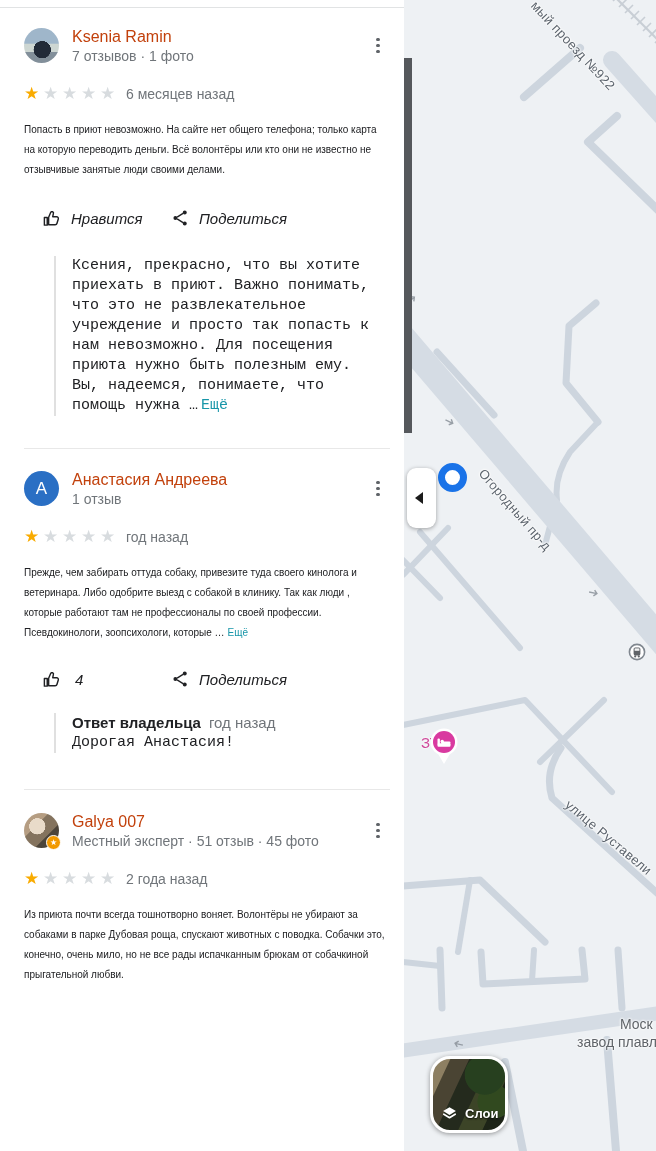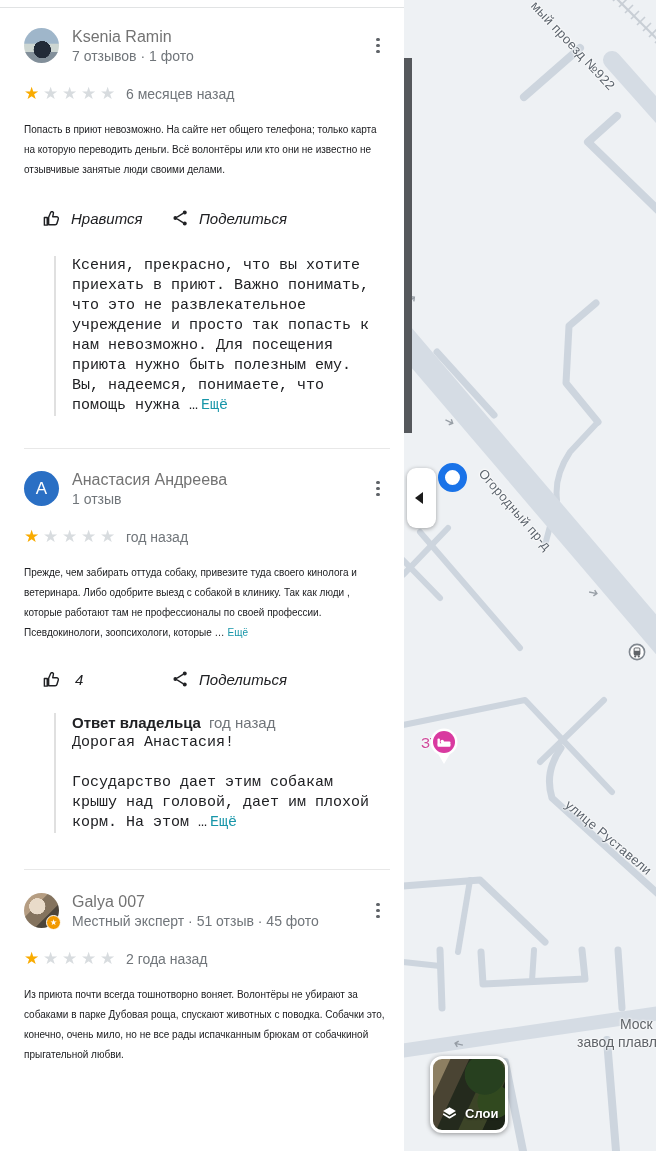--- a/index.html
+++ b/index.html
@@ -28,21 +28,21 @@
 
   .blue-marker{position:absolute;left:438px;top:463px;width:29px;height:29px;border-radius:50%;
     background:#fff;border:7px solid #1a73e8;box-sizing:border-box;z-index:5;}
 
   .hotel-pin{position:absolute;left:428px;top:728px;z-index:4;}
 
   .bus-icon{position:absolute;left:628px;top:643px;z-index:4;}
 
   
   .layers-btn{position:absolute;left:430px;top:1056px;width:78px;height:77px;box-sizing:border-box;
-    border:3px solid #fff;border-radius:12px;box-shadow:0 1px 5px rgba(0,0,0,.4);cursor:pointer;
+    border:3px solid #fff;border-radius:20px;box-shadow:0 1px 5px rgba(0,0,0,.4);cursor:pointer;
     background:
       radial-gradient(circle at 72% 22%, #27401f 0 26%, rgba(0,0,0,0) 27%),
       radial-gradient(circle at 85% 60%, #31491f 0 22%, rgba(0,0,0,0) 23%),
       linear-gradient(115deg, #8d7f62 0 16%, #4a4433 17% 34%, #242a1d 35% 55%, #3c4427 56% 78%, #1d2417 79%),
       #2b3020;z-index:6;overflow:hidden;}
   .layers-btn .lrow{position:absolute;left:8px;bottom:8px;display:flex;align-items:center;}
   .layers-btn .ltxt{color:#fff;font-size:13px;font-weight:bold;margin-left:7px;
     text-shadow:0 1px 2px rgba(0,0,0,.9);}
 
   
@@ -57,21 +57,21 @@
       linear-gradient(180deg,#9fb6ca 0 44%,#cdd6d2 45% 68%,#828f9a 69%);}
   .avatar.letter{background:#2a6fc4;color:#fff;display:flex;align-items:center;
       justify-content:center;font-size:17px;}
   .avatar.galya{background:
       radial-gradient(circle at 38% 38%, #e9dbc9 0 26%, rgba(0,0,0,0) 27%),
       linear-gradient(135deg,#b59d82 0 35%,#84735e 36% 65%,#4c443a 66%);}
   .lg-badge{position:absolute;right:-2px;bottom:-2px;width:13px;height:13px;border-radius:50%;
       background:#f29900;border:1.5px solid #fff;display:flex;align-items:center;
       justify-content:center;color:#fff;font-size:8px;line-height:8px;}
   .r-names{flex:1;min-width:0;}
-  .r-name{font-size:16px;color:#737373;line-height:21px;}
+  .r-name{font-size:16px;color:#c2410c;line-height:21px;}
   .r-meta{font-size:14px;color:#70757a;line-height:18px;}
   .kebab{width:24px;height:24px;margin-left:6px;display:flex;flex-direction:column;
       align-items:center;justify-content:center;gap:2.5px;cursor:pointer;flex:none;}
   .kebab i{width:3.5px;height:3.5px;border-radius:50%;background:#5f6368;}
   .stars-row{display:flex;align-items:center;margin-top:20px;height:17px;}
   .star{font-size:17px;line-height:17px;width:19px;color:#d8dcdf;}
   .star.filled{color:#f9ab00;}
   .r-date{font-size:14px;color:#70757a;margin-left:7px;}
   .r-text{margin-top:18px;font-size:10px;line-height:20px;color:#202124;}
   .more{color:#1896a9;margin-left:3px;text-decoration:none;cursor:pointer;}
@@ -287,23 +287,20 @@
               <path d="M5.4 8 L11.7 4.2 M5.4 10 L11.7 13.8" stroke="#202124" stroke-width="1.5"></path>
             </svg>
           <span class="albl">Поделиться</span>
         </div>
       </div>
       <div class="reply r2">
         <div class="reply-head">
           <b>Ответ владельца</b><span class="reply-date">год назад</span>
         </div>
         <div class="reply-text">Дорогая Анастасия!</div>
-        <div class="reply-text">
-          <span>Государство дает этим собакам крышу над головой, дает им плохой корм. На этом …</span><a class="more">Ещё</a>
-        </div>
       </div>
       <div class="divider d2"></div>
     </div>
 
     <div class="review">
       <div class="r-header mt21">
         <div class="avatar galya">
           <span class="lg-badge">★</span>
         </div>
         <div class="r-names">

